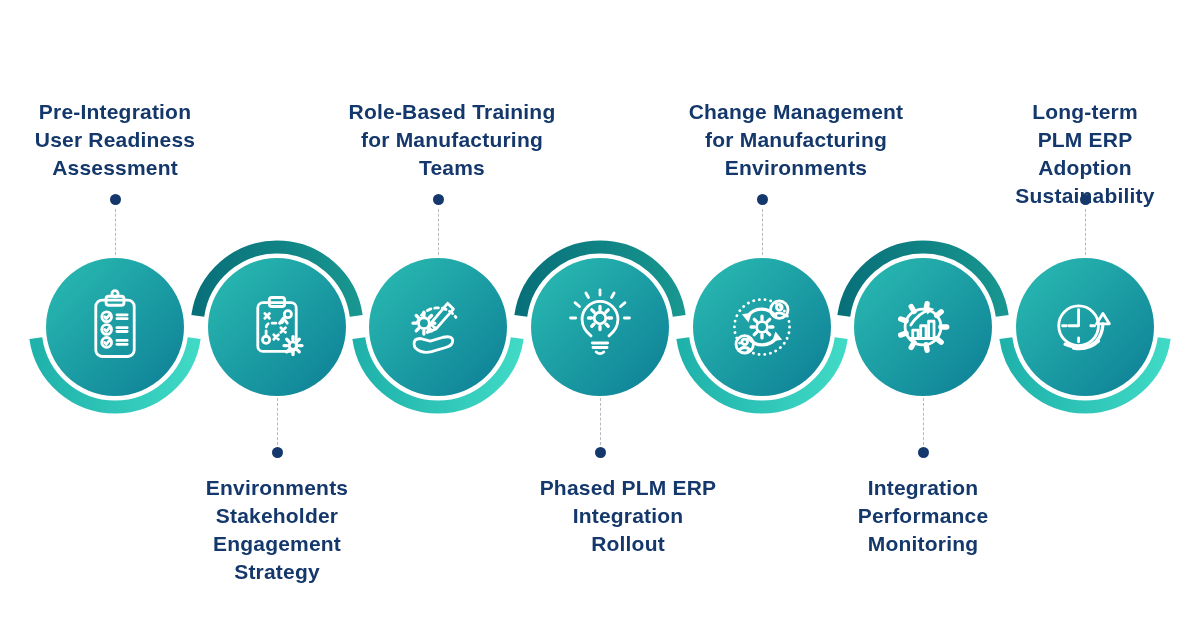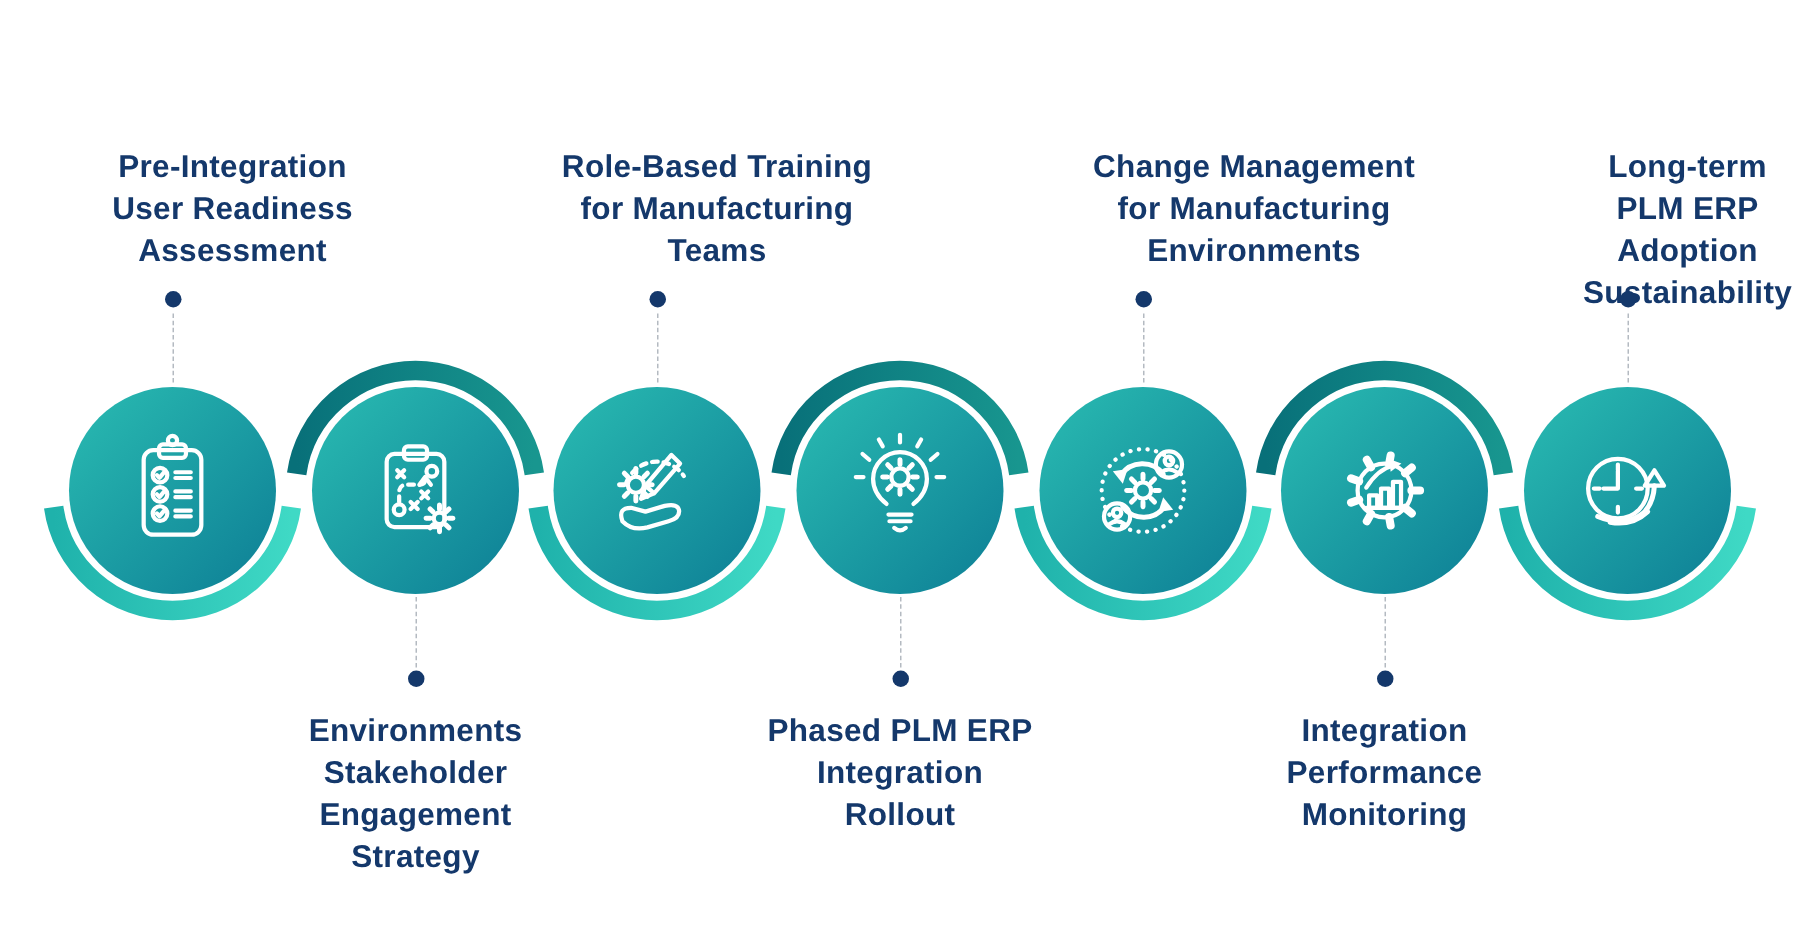--- a/index.html
+++ b/index.html
@@ -8,21 +8,21 @@
     font-family:"Liberation Sans",sans-serif;
   }
   .arcs{position:absolute;left:0;top:0;width:1200px;height:628px;}
   .arcs path{fill:none;stroke-width:13;}
   .label{
     position:absolute;transform:translateX(-50%);
     white-space:pre-line;text-align:center;
     font-weight:700;font-size:21px;line-height:28px;letter-spacing:.2px;
     color:var(--text-navy,#14386b);
   }
-  .top-label{top:98px;margin-left:40px;}
+  .top-label{top:98px;}
   .bottom-label{top:474px;}
   .dot{position:absolute;width:11px;height:11px;border-radius:50%;background:var(--dot-color,#14386b);}
   .dash{position:absolute;width:0;border-left:1.5px dashed var(--connector-color,#b4bac1);}
   .circle{
     position:absolute;top:258px;width:138px;height:138px;border-radius:50%;
     background:linear-gradient(135deg,var(--circle-grad-start,#2abcb2) 0%,var(--circle-grad-end,#0d7e95) 100%);
     display:flex;align-items:center;justify-content:center;
   }
   .icon{width:82px;height:82px;stroke:var(--icon-color,#ffffff);fill:none;stroke-width:2.2;stroke-linecap:round;stroke-linejoin:round;}
   .icon .f{fill:var(--icon-color,#ffffff);stroke:none;}
@@ -97,21 +97,21 @@
     </div>
     <span class="dash" style="left:276.5px;top:398px;height:47px"></span>
     <span class="dot" style="left:271.5px;top:447px"></span>
     <div class="label bottom-label" style="left:277px">Environments
 Stakeholder
 Engagement
 Strategy</div>
   </div>
 
   <div class="step">
-    <div class="label top-label" style="left:438px">Role-Based Training
+    <div class="label top-label" style="left:452px">Role-Based Training
 for Manufacturing
 Teams</div>
     <span class="dot" style="left:432.5px;top:194px"></span>
     <span class="dash" style="left:437.5px;top:209px;height:46px"></span>
     <div class="circle" style="left:369px">
       <svg class="icon" viewBox="0 0 64 64">
         <path class="dashed" d="M16,28 A17,17 0 0 1 46,24.5"></path>
         <circle cx="21" cy="29" r="4.2"></circle>
         <path class="th" d="M27,29 h2.5 M25.2,33.2 l1.8,1.8 M21,35 v2.5 M16.8,33.2 l-1.8,1.8 M15,29 h-2.5 M16.8,24.8 l-1.8,-1.8 M21,23 v-2.5 M25.2,24.8 l1.8,-1.8"></path>
         <path d="M39.5,13.5 L44,18 L30.5,33.5 L23.7,36.3 L26,29.5 Z M26,29.5 L30.5,33.5"></path>
@@ -125,21 +125,21 @@
       <svg class="icon" viewBox="0 0 64 64">
         <path d="M25,39 C20,35 18,31 18,26 A14,14 0 1 1 46,26 C46,31 44,35 39,39"></path>
         <path d="M26,44.5 H38 M26.5,48 H37.5 M29,51.5 Q32,54 35,51.5"></path>
         <circle cx="32" cy="25" r="4.5"></circle>
         <path class="th" d="M38.5,25 h2.5 M36.6,29.6 l1.8,1.8 M32,31.5 v2.5 M27.4,29.6 l-1.8,1.8 M25.5,25 h-2.5 M27.4,20.4 l-1.8,-1.8 M32,18.5 v-2.5 M36.6,20.4 l1.8,-1.8"></path>
         <path d="M32,7 V3 M41,9 l2,-3.5 M48,16 l3.5,-3 M51,25 h4 M23,9 l-2,-3.5 M16,16 l-3.5,-3 M13,25 H9"></path>
       </svg>
     </div>
     <span class="dash" style="left:599.5px;top:398px;height:47px"></span>
     <span class="dot" style="left:594.5px;top:447px"></span>
-    <div class="label bottom-label" style="left:600px">Phased PLM ERP
+    <div class="label bottom-label" style="left:628px">Phased PLM ERP
 Integration
 Rollout</div>
   </div>
 
   <div class="step">
     <div class="label top-label" style="left:796px">Change Management
 for Manufacturing
 Environments</div>
     <span class="dot" style="left:756.5px;top:194px"></span>
     <span class="dash" style="left:761.5px;top:209px;height:46px"></span>

